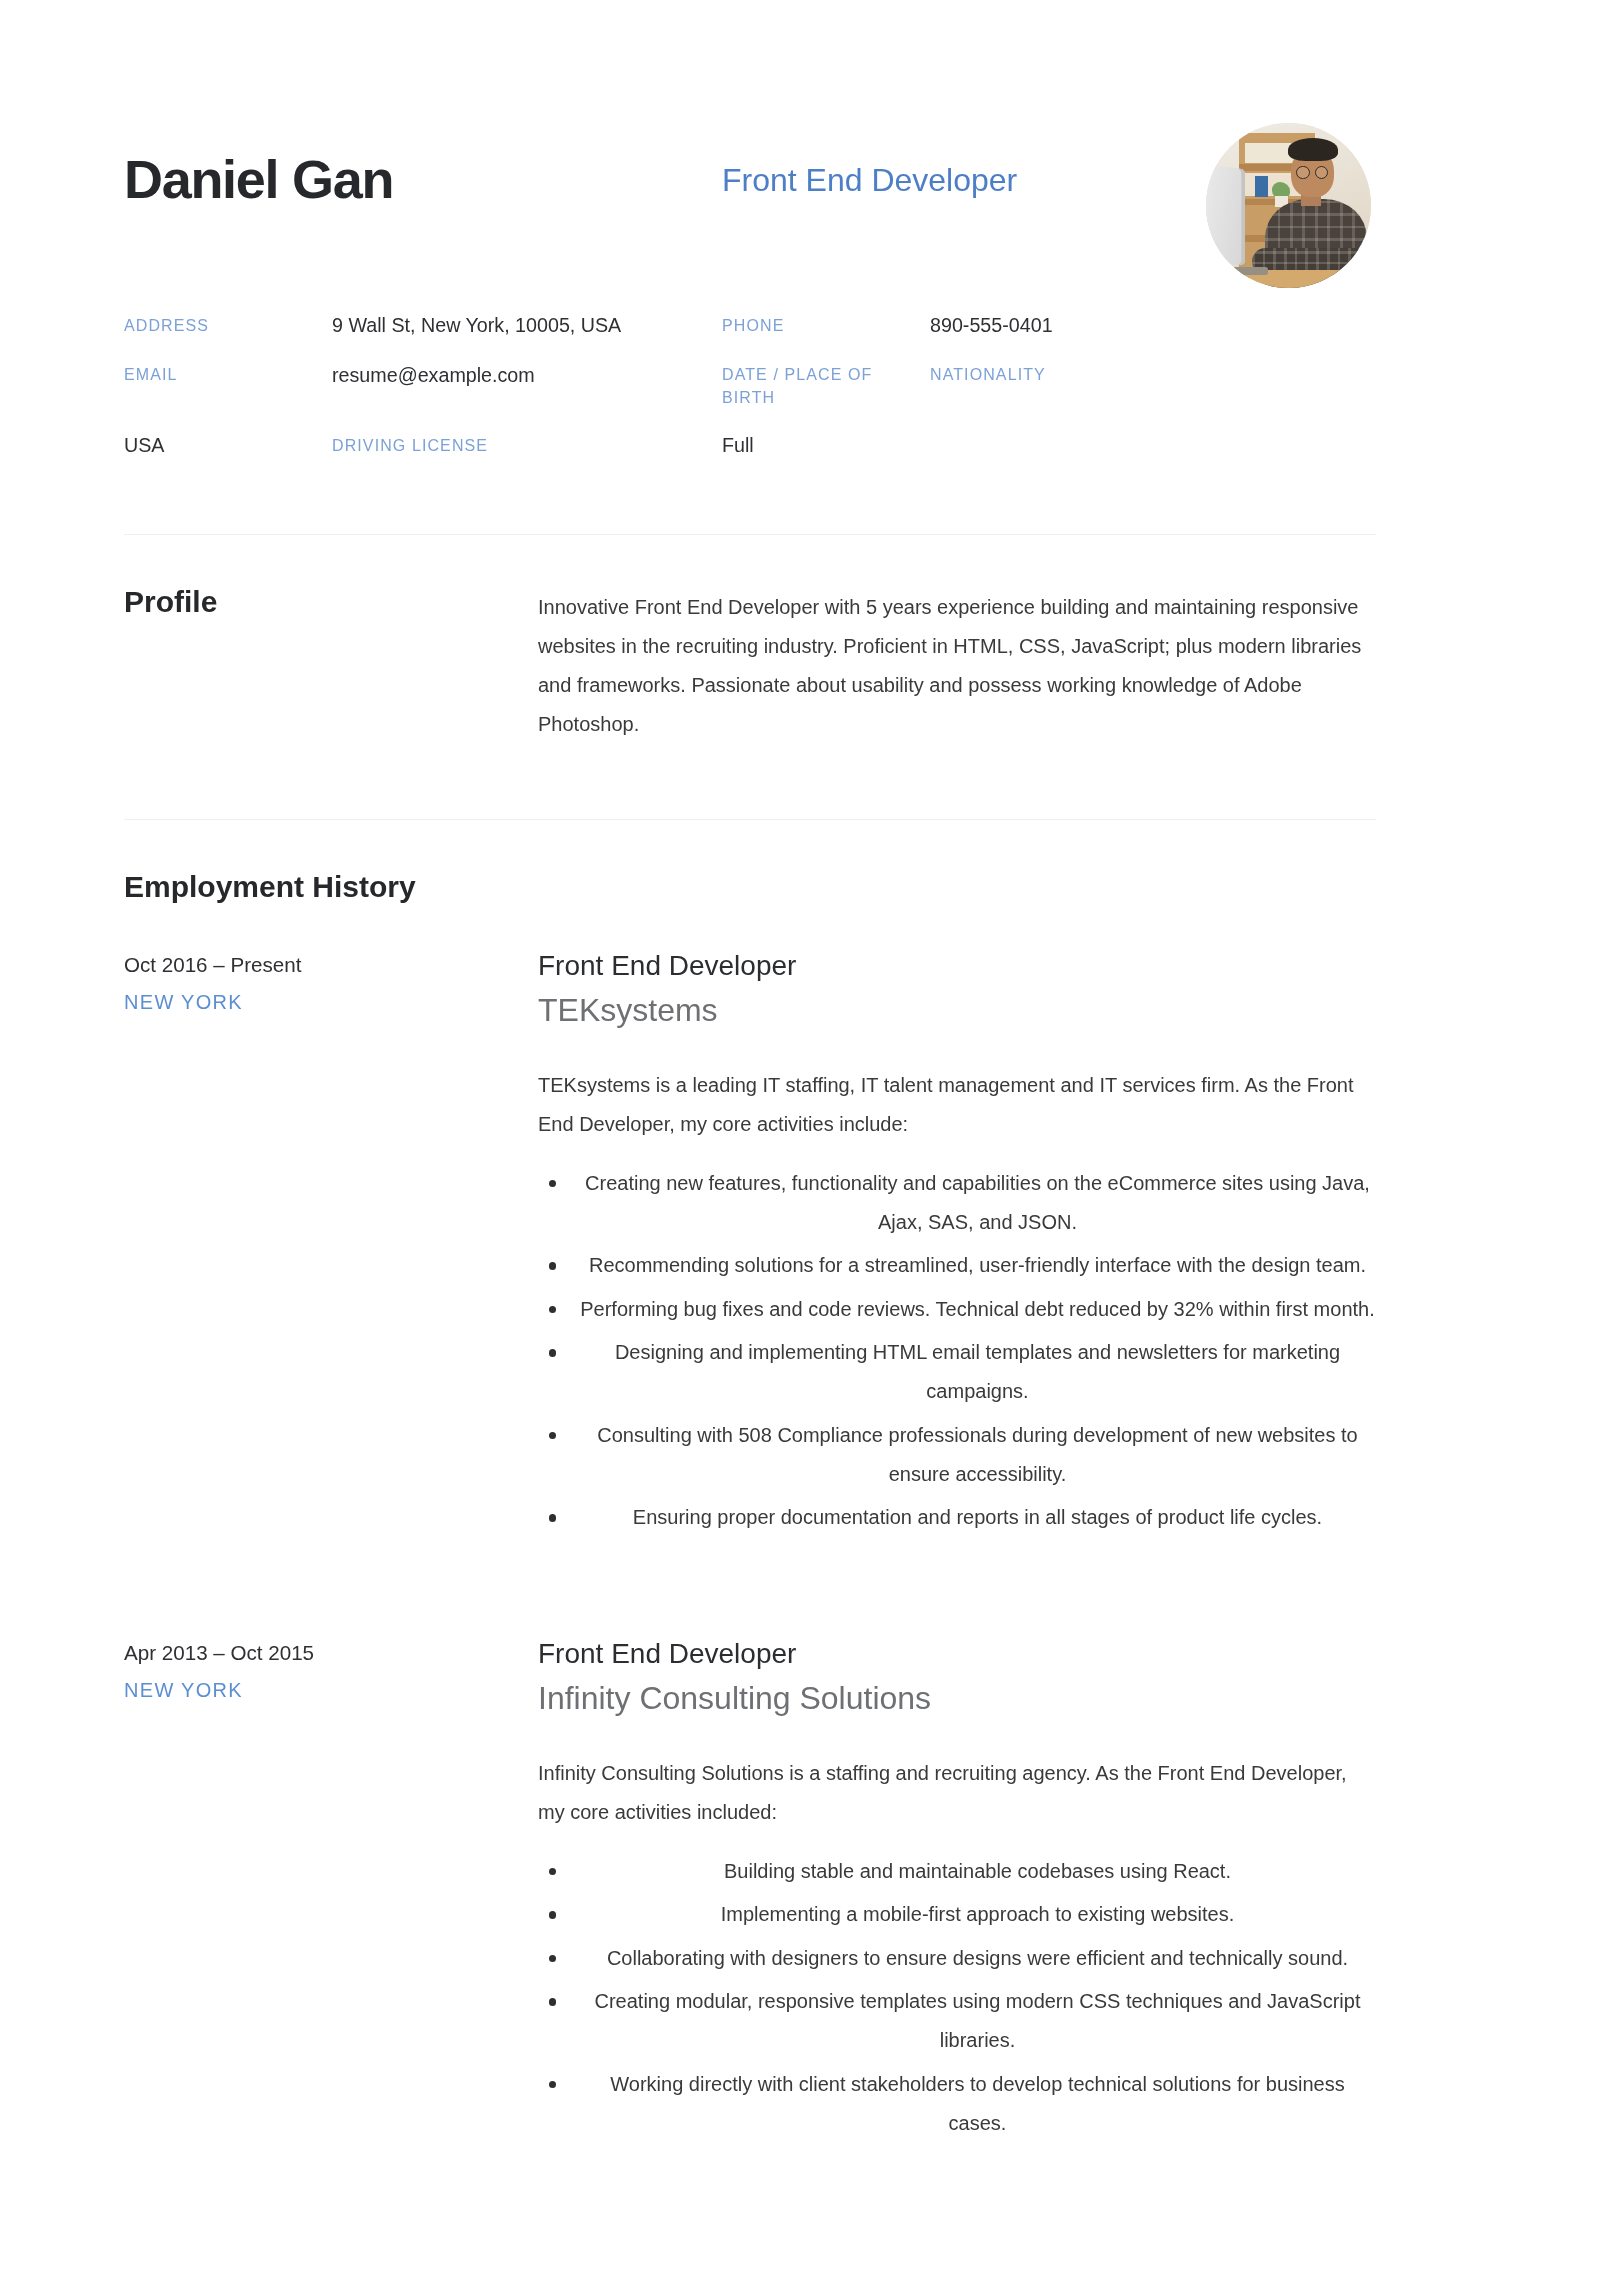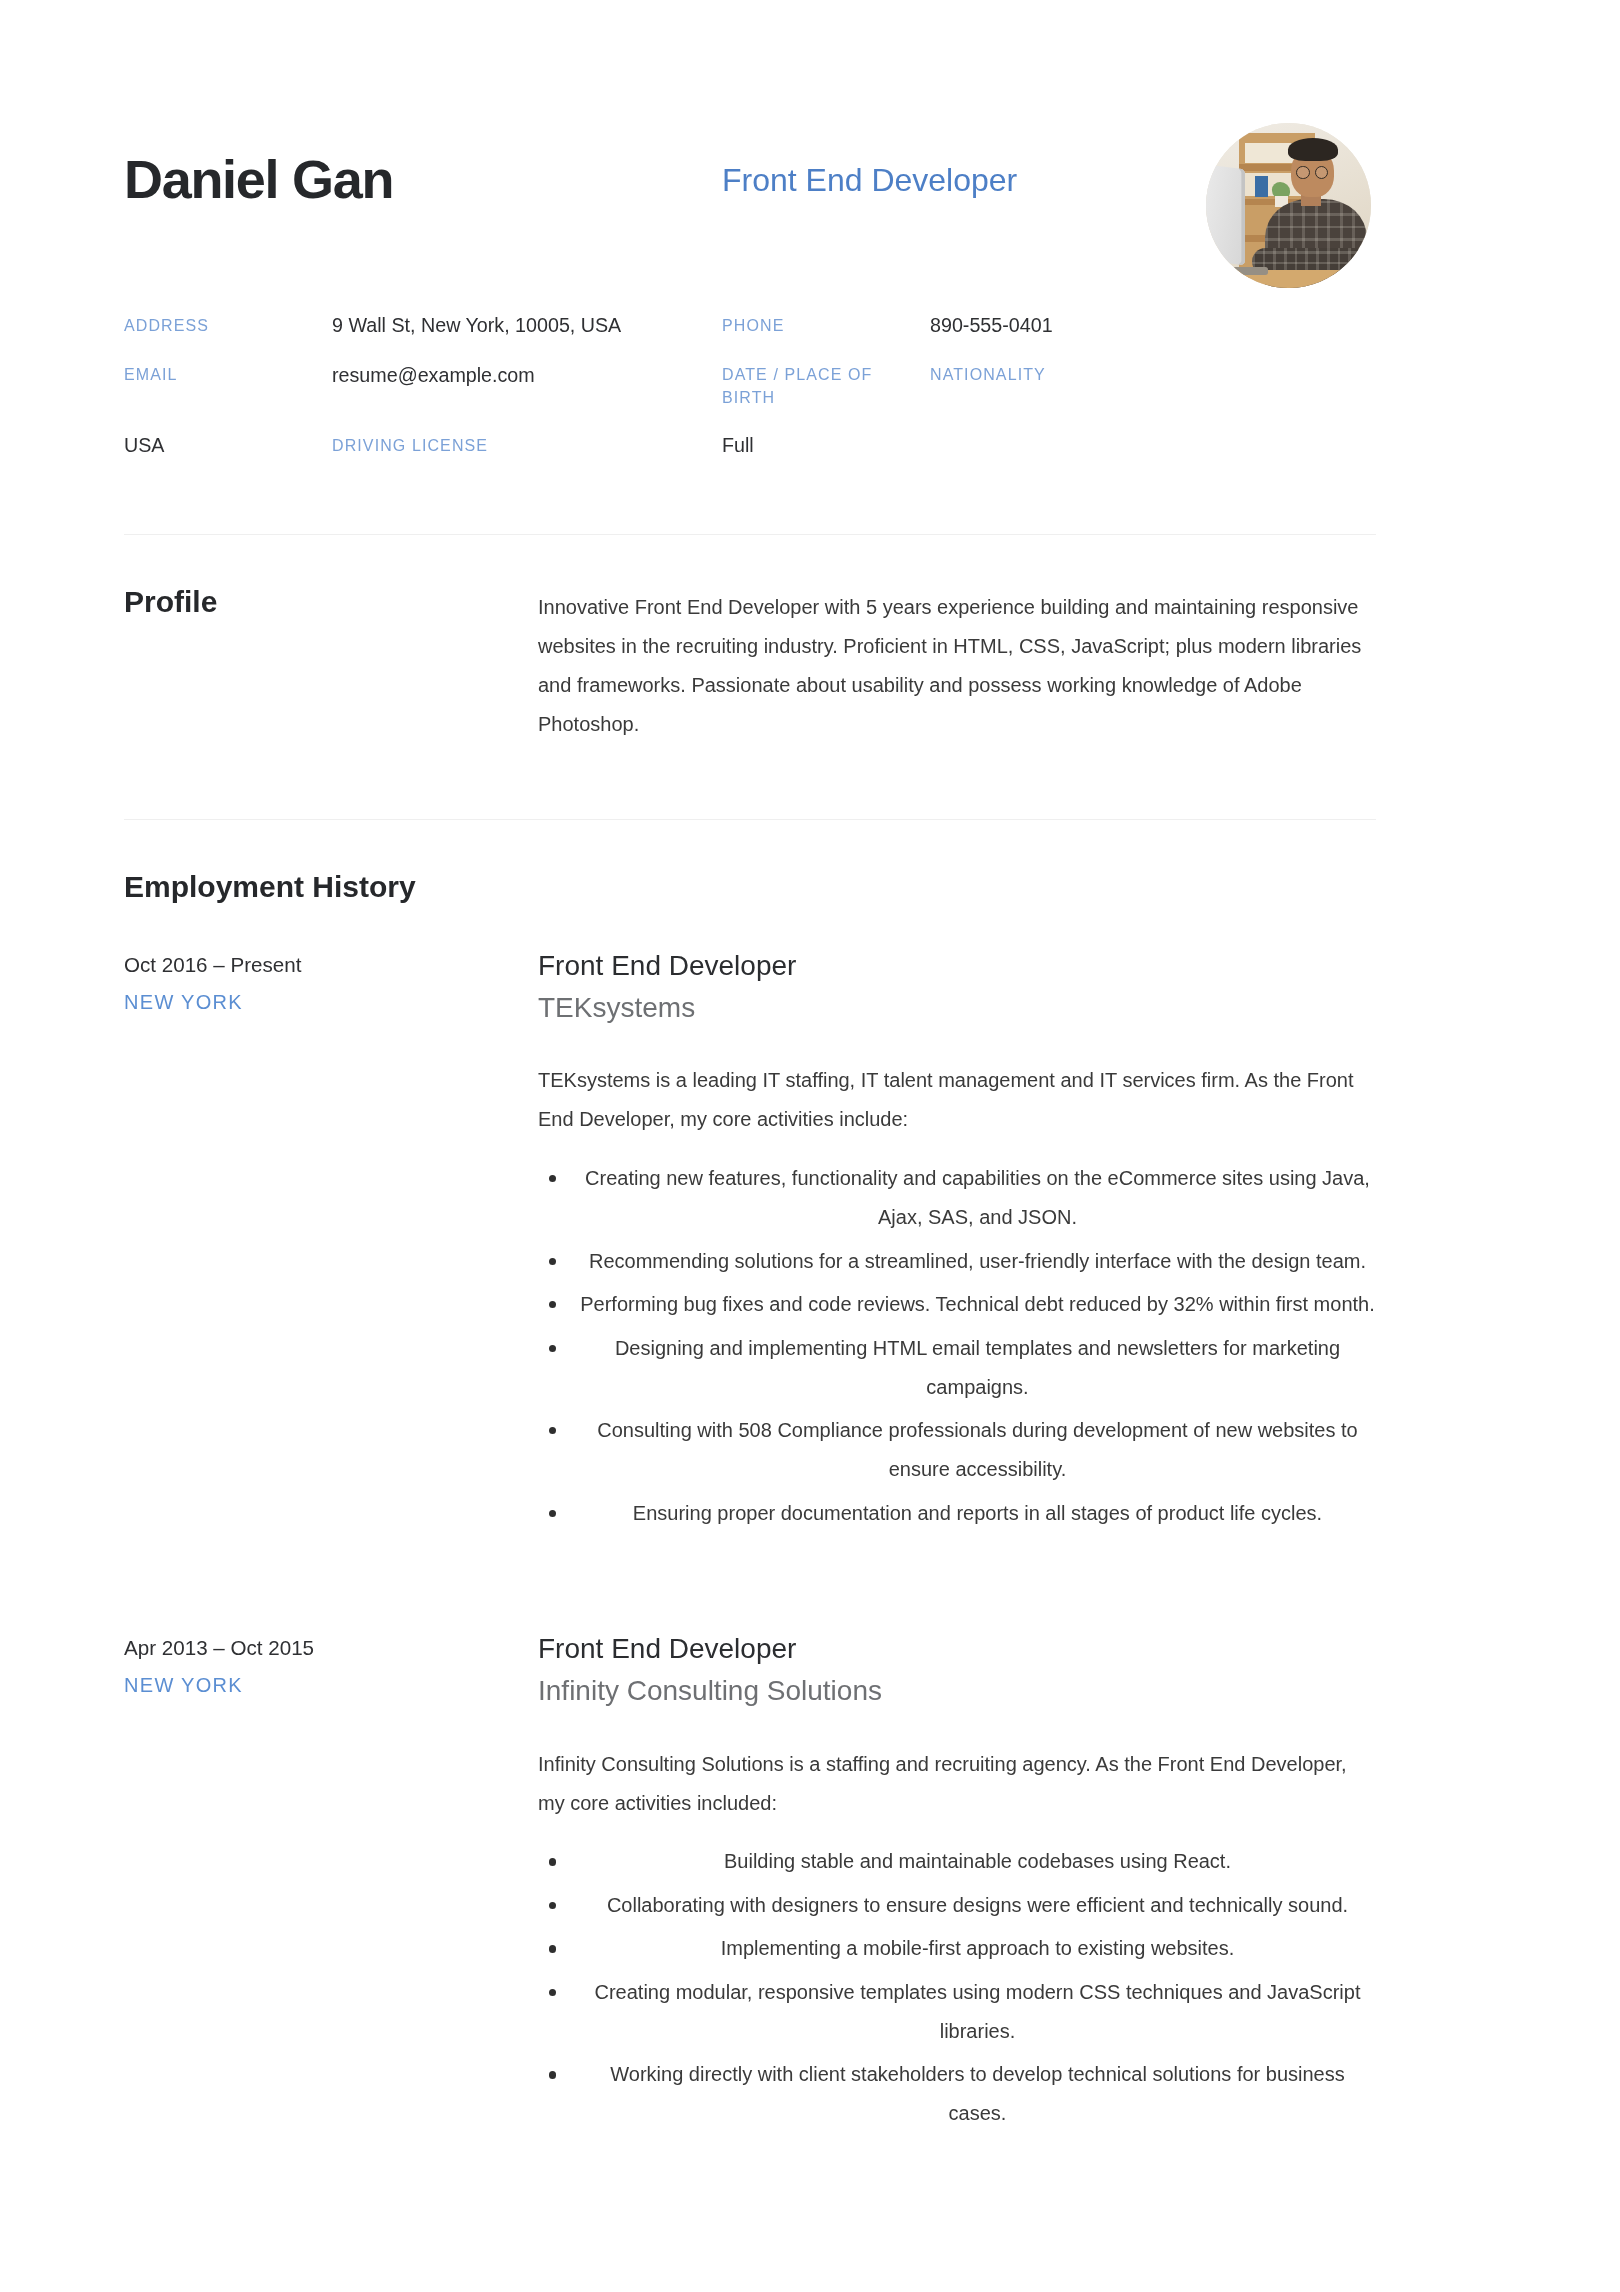--- a/index.html
+++ b/index.html
@@ -69,21 +69,21 @@
   .section-h{margin:0;font-size:30px;font-weight:800;color:var(--text_dark);line-height:1.15;}
   .profile-row{margin-top:50px;}
   .profile-text{margin:3.6px 0 0;font-size:20px;line-height:39px;color:var(--text_body);}
 
   .employment{margin-top:50px;}
   .job{display:grid;grid-template-columns:414px 1fr;margin-top:48px;}
   .job+.job{margin-top:99px;}
   .job-dates{font-size:20.6px;color:#2f3033;}
   .job-location{margin-top:14.3px;font-size:20px;letter-spacing:1.3px;color:var(--location_blue);}
   .job-title{margin:-3.6px 0 0;font-size:28px;font-weight:500;color:#2b2d30;line-height:1.2;}
-  .job-company{margin-top:8px;font-size:28px;color:var(--company_gray);line-height:1.2;}
+  .job-company{margin-top:8px;font-size:32px;color:var(--company_gray);line-height:1.2;}
   .job-intro{margin:37px 0 0;font-size:20px;line-height:39px;color:var(--text_body);}
   .bullets{list-style:none;margin:19.7px 0 0;padding:0;}
   .bullets li{position:relative;padding-left:41px;font-size:20px;line-height:39px;color:var(--text_body);margin-bottom:4.5px;text-align:center;}
   .bullets li::before{content:"";position:absolute;left:10.7px;top:16px;width:7.2px;height:7.2px;border-radius:50%;background:#2f2f2f;}
 </style>
 </head>
 <body>
 
 <div class="page">
 
@@ -166,22 +166,22 @@
       <div class="job-meta">
         <div class="job-dates">Apr 2013 – Oct 2015</div>
         <div class="job-location">NEW YORK</div>
       </div>
       <div class="job-body">
         <h3 class="job-title">Front End Developer</h3>
         <div class="job-company">Infinity Consulting Solutions</div>
         <p class="job-intro">Infinity Consulting Solutions is a staffing and recruiting agency. As the Front End Developer, my core activities included:</p>
         <ul class="bullets">
           <li>Building stable and maintainable codebases using React.</li>
+          <li>Implementing a mobile-first approach to existing websites.</li>
           <li>Collaborating with designers to ensure designs were efficient and technically sound.</li>
-          <li>Implementing a mobile-first approach to existing websites.</li>
           <li>Creating modular, responsive templates using modern CSS techniques and JavaScript libraries.</li>
           <li>Working directly with client stakeholders to develop technical solutions for business cases.</li>
         </ul>
       </div>
     </article>
   </section>
 
 </div>
 
 

